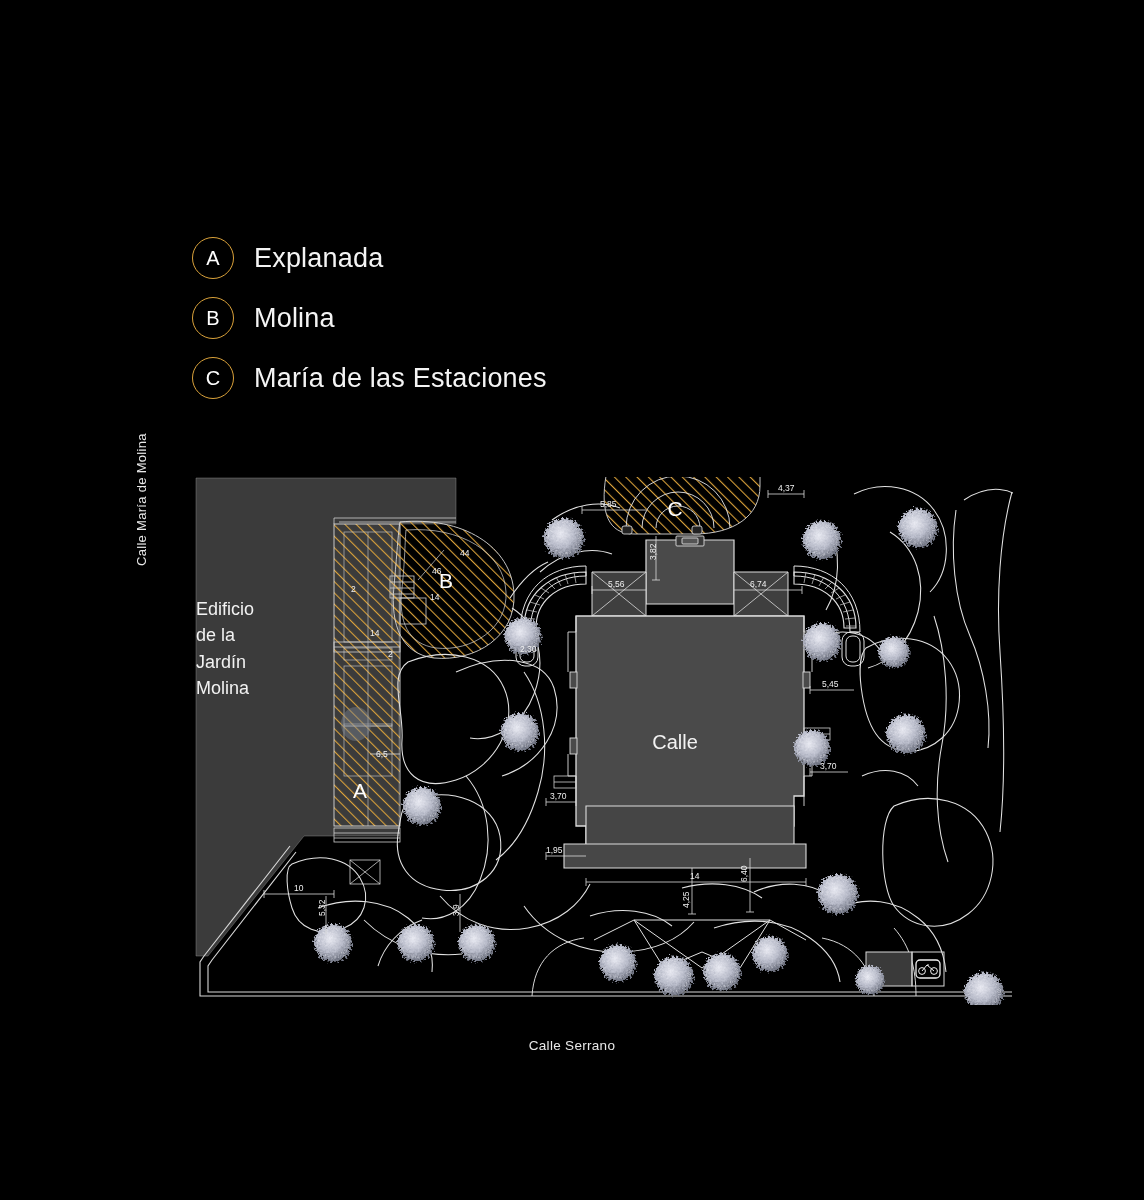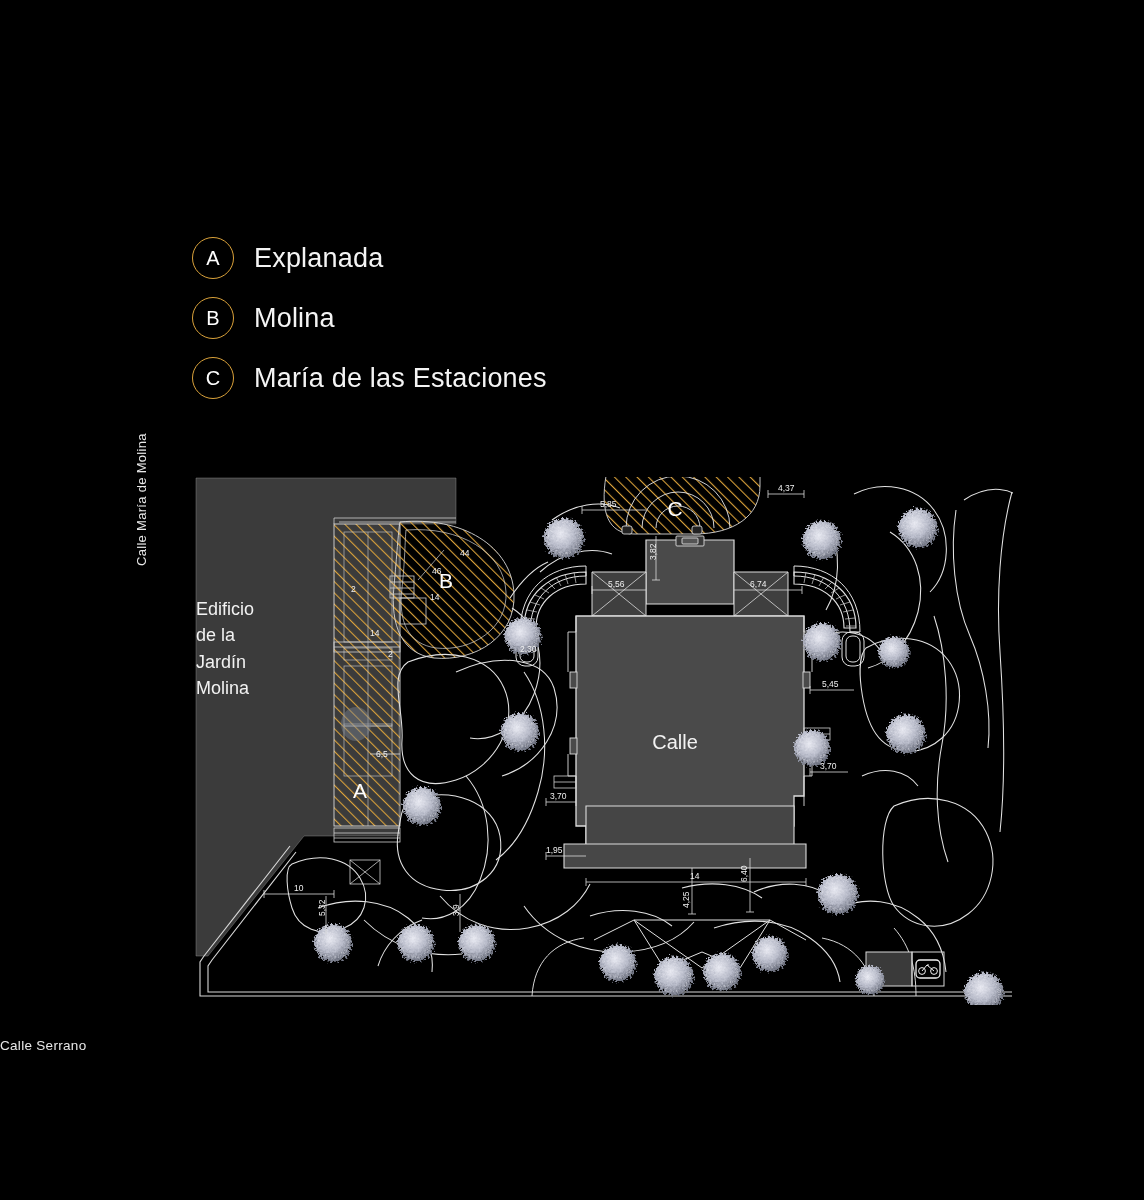--- a/index.html
+++ b/index.html
@@ -18,21 +18,21 @@
   
   #plan{position:absolute;left:194px;top:476px;width:820px;height:530px;}
   #plan svg{display:block;}
 
   
   #street-left{position:absolute;left:131px;top:566px;width:180px;height:20px;
     transform:rotate(-90deg);transform-origin:left top;
     color:#e8e8e8;font-size:13px;letter-spacing:.3px;white-space:nowrap;
     display:flex;align-items:center;justify-content:flex-start;}
   #street-left span{display:block;transform:translateY(-0px);}
-  #street-bottom{position:absolute;left:0;top:1038px;width:1144px;
+  #street-bottom{position:absolute;left:0;top:1038px;width:1144px;text-align:center;
     color:#e8e8e8;font-size:13.5px;letter-spacing:.3px;}
 
   
   .plan-text{position:absolute;color:#f2f2f2;font-weight:300;}
   #bldg-name{left:196px;top:596px;width:140px;text-align:left;font-size:18px;line-height:1.47;}
   #museo-name{left:600px;top:731px;width:150px;text-align:center;font-size:20px;}
 </style>
 </head>
 <body>
 

